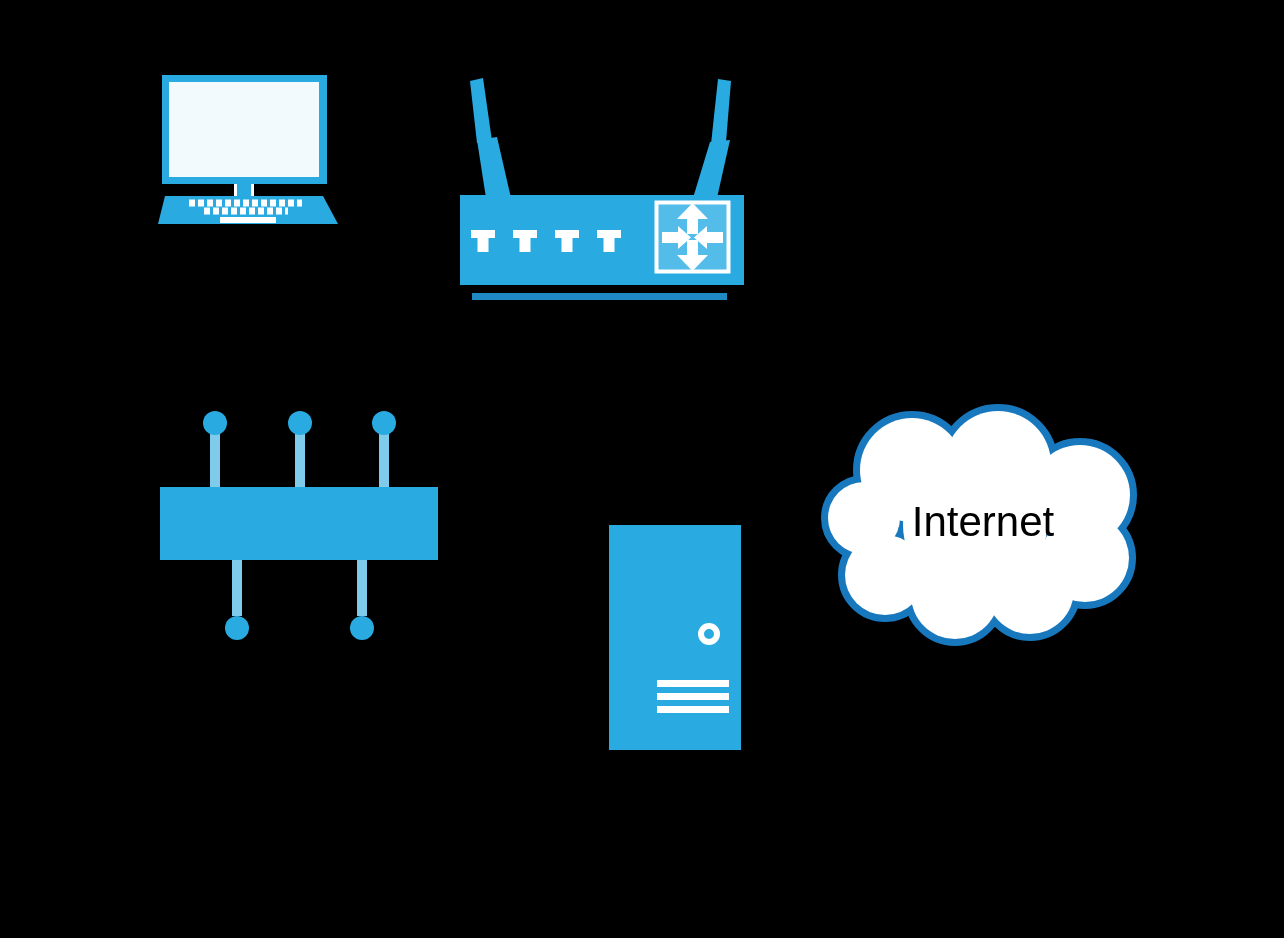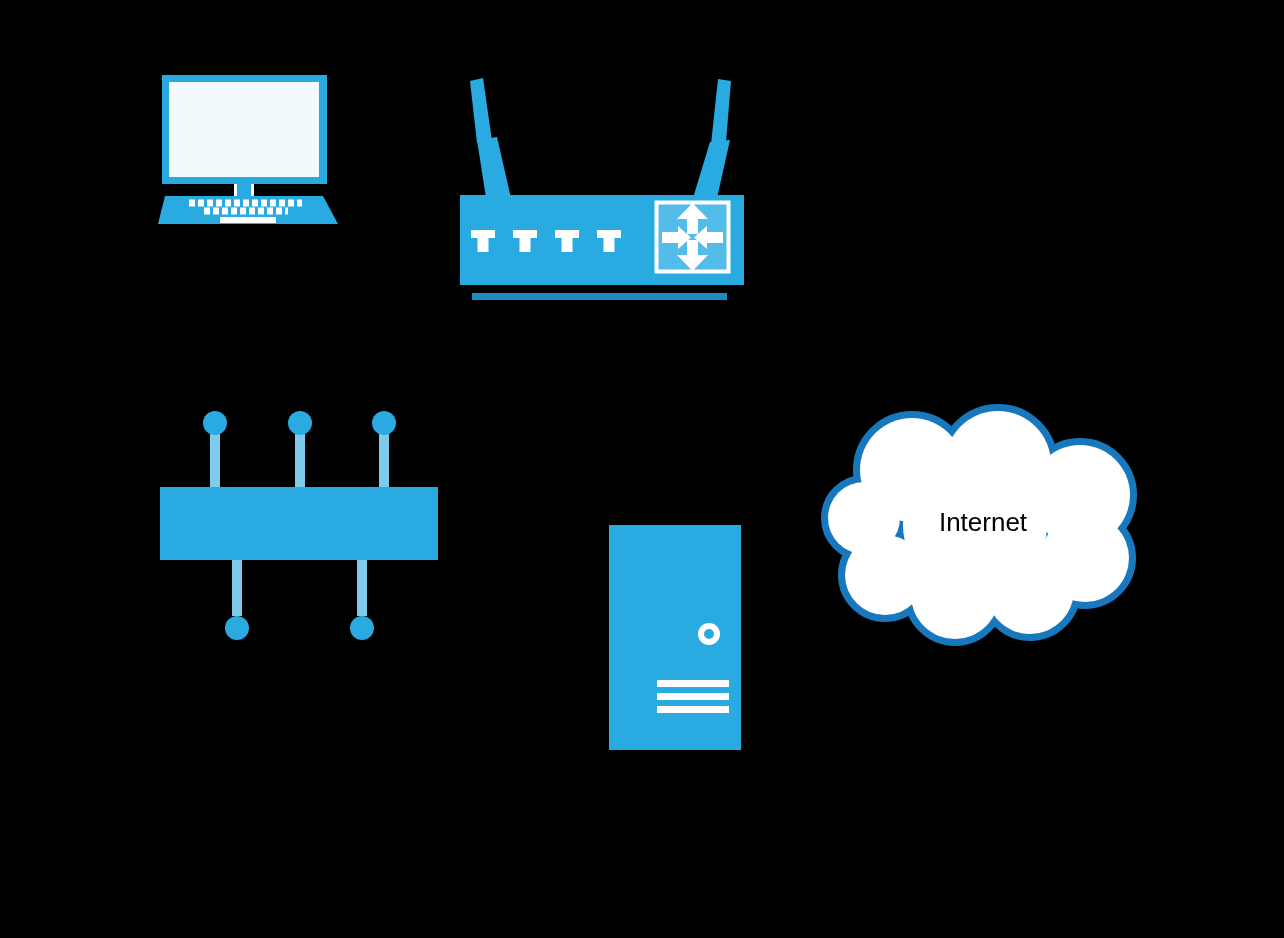--- a/index.html
+++ b/index.html
@@ -22,21 +22,21 @@
     font-family:"Liberation Sans", sans-serif;
   }
   .node{position:absolute;}
   svg{display:block;}
   .cloud-label{
     position:absolute;
     left:898px;top:499px;
     width:170px;height:46px;
     line-height:46px;
     text-align:center;
-    font-size:26px;
+    font-size:42px;
     color:var(--labeltext);
   }
 </style>
 </head>
 <body>
 
 <div class="canvas">
 
   <div class="node" style="left:150px;top:70px">
     <svg width="200" height="160" viewBox="150 70 200 160">

